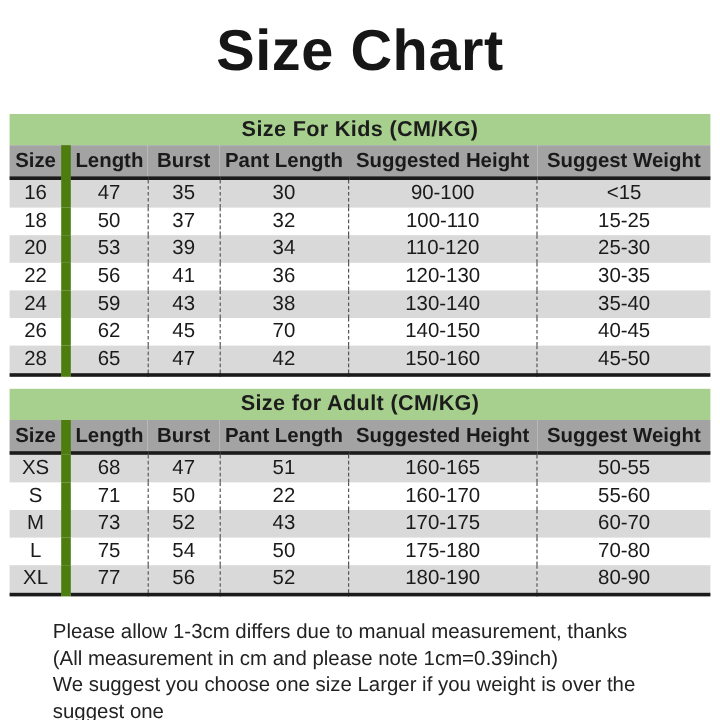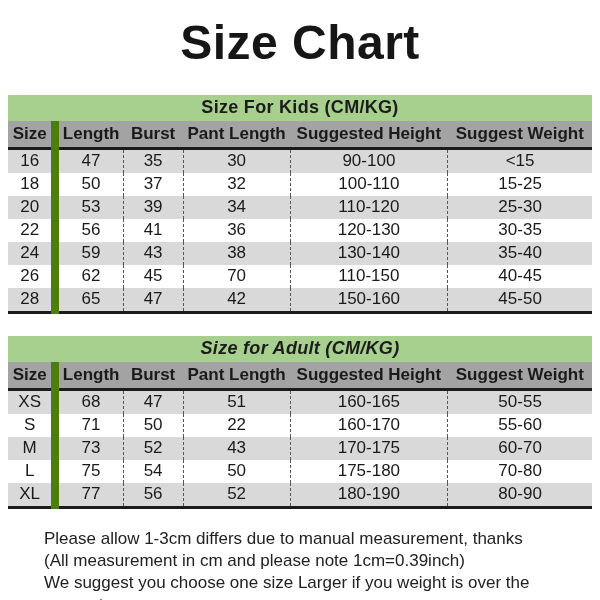--- a/index.html
+++ b/index.html
@@ -11,21 +11,21 @@
   .title{
     text-align:center;font-size:48px;font-weight:bold;letter-spacing:.5px;
     margin:15px 0 0 0;color:#161616;
   }
   .section{margin:0 8px;}
   .band{
     background:#a7cf8d;text-align:center;font-weight:bold;font-size:18px;
     color:#1c1c1c;padding:2px 0 3px 0;letter-spacing:.3px;
   }
   .band-kids{margin-top:25px;}
-  .band-adult{margin-top:22px;font-style:italic;}
+  .band-adult{margin-top:10px;}
   table.size-table{
     width:100%;border-collapse:collapse;table-layout:fixed;
     border-bottom:3px solid #1b1b1b;
   }
   .size-table th{
     background:#a3a3a3;font-size:17px;font-weight:bold;color:#1a1a1a;
     padding:3px 0 3px 0;border-bottom:3px solid #1b1b1b;white-space:nowrap;
   }
   .size-table td{
     text-align:center;font-size:17px;color:#1a1a1a;
@@ -109,21 +109,21 @@
             <td>43</td>
             <td>38</td>
             <td>130-140</td>
             <td>35-40</td>
           </tr>
           <tr>
             <td>26</td>
             <td>62</td>
             <td>45</td>
             <td>70</td>
-            <td>110-150</td>
+            <td>140-150</td>
             <td>40-45</td>
           </tr>
           <tr>
             <td>28</td>
             <td>65</td>
             <td>47</td>
             <td>42</td>
             <td>150-160</td>
             <td>45-50</td>
           </tr>

